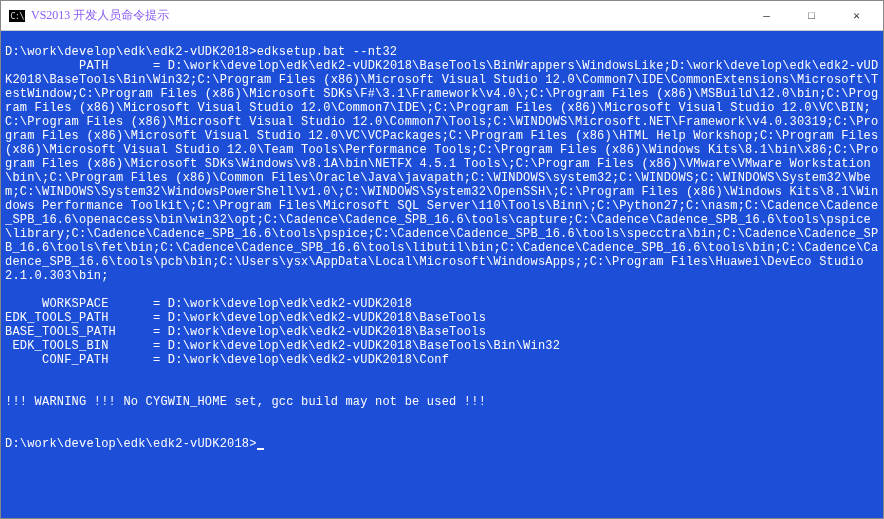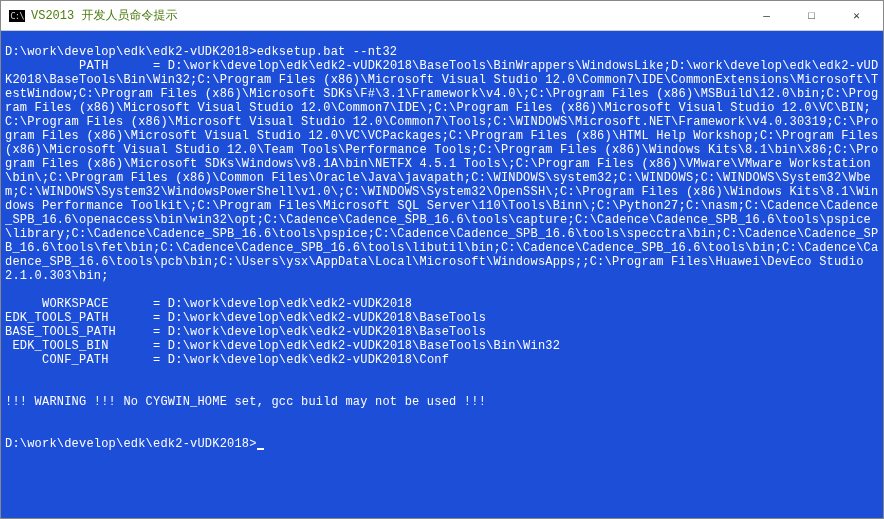--- a/index.html
+++ b/index.html
@@ -38,22 +38,22 @@
       font-size: 9px;
       line-height: 12px;
       text-align: center;
       margin-right: 6px;
       font-family: monospace;
       letter-spacing: -1px;
     }
     .title-text {
       flex: 1;
       font-size: 12px;
-      font-family: Liberation Mono, monospace;
-      color: #4d7c0f;
+      font-family: Liberation Serif, serif;
+      color: #8b5cf6;
     }
     .window-controls {
       display: flex;
     }
     .win-btn {
       width: 45px;
       height: 28px;
       display: flex;
       align-items: center;
       justify-content: center;

